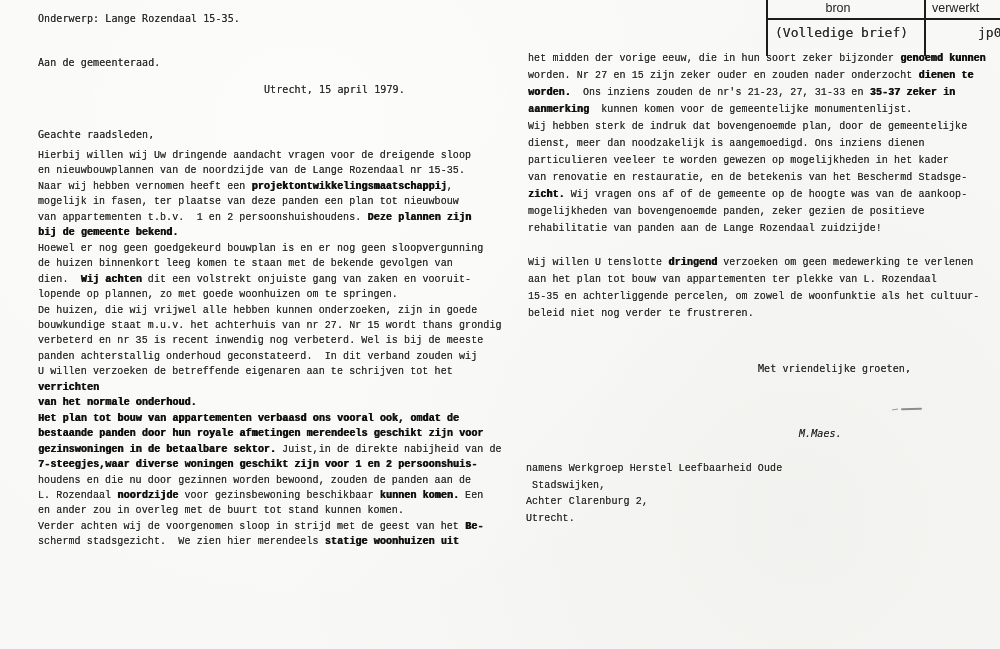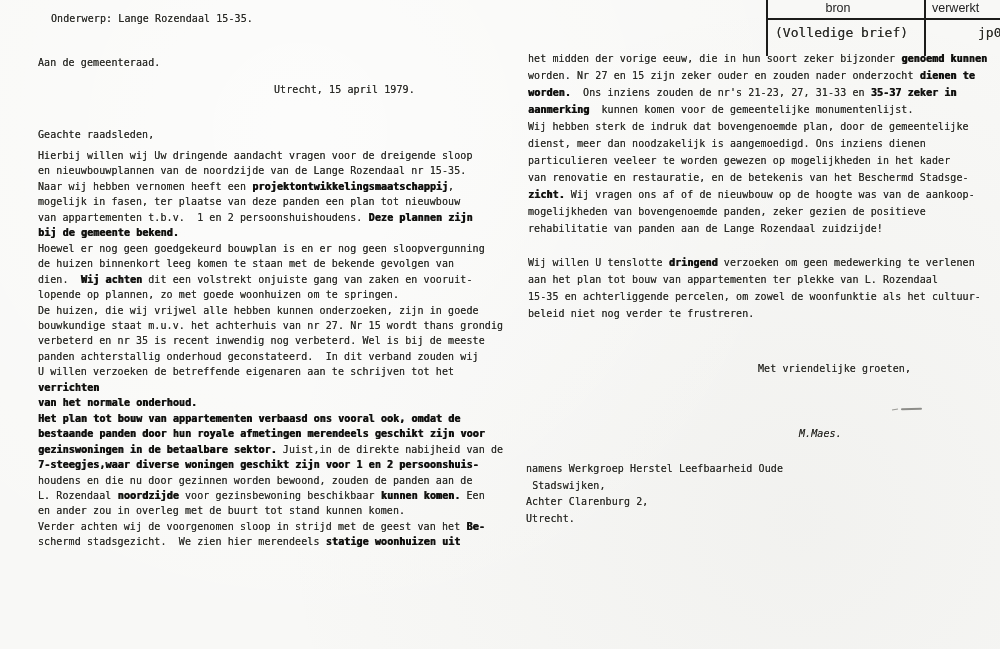--- a/index.html
+++ b/index.html
@@ -1,27 +1,27 @@
 <!DOCTYPE html>
 <html><head>
 <meta charset="utf-8">
 <style>
   html,body{margin:0;padding:0;}
   body{width:1000px;height:649px;background:#e9e9e7;font-family:"DejaVu Sans Mono","Liberation Mono",monospace;}
   .page{position:relative;width:1000px;height:649px;background:#f8f8f6;overflow:hidden;
         background-image:radial-gradient(circle at 30% 20%, rgba(255,255,255,.6), rgba(0,0,0,0) 60%),
                          radial-gradient(circle at 80% 80%, rgba(120,120,110,.05), rgba(0,0,0,0) 55%);}
   .ink{color:#2a2a26;text-shadow:0 0 .5px rgba(45,45,40,.75);}
-  .line{white-space:pre-wrap;}
+  .line{white-space:pre-wrap;font-family:Liberation Mono, monospace;}
   .line b{font-weight:bold;color:#121210;text-shadow:.6px 0 0 #121210;}
   
   .tw{position:absolute;font-size:10px;letter-spacing:.1px;}
-  #subject{left:51px;top:13px;}
+  #subject{left:38px;top:13px;}
   #addressee{left:38px;top:57px;}
-  #dateline{left:274px;top:84px;}
+  #dateline{left:264px;top:84px;}
   #salutation{left:38px;top:129px;}
   #left-body{left:38px;top:148px;width:474px;line-height:15.45px;}
   #right-body{left:528px;top:50px;width:466px;line-height:17px;}
   #closing{left:758px;top:363px;}
   #signature{left:799px;top:428px;font-style:italic;}
   #sender{left:526px;top:461px;line-height:16.5px;}
   
   #squiggle{position:absolute;left:892px;top:407px;width:30px;height:6px;}
   #squiggle .s1{position:absolute;left:0;top:2px;width:6px;height:1px;background:#9a9a96;transform:rotate(-8deg);}
   #squiggle .s2{position:absolute;left:9px;top:1px;width:21px;height:2px;background:#8d8d89;border-radius:2px;transform:rotate(-2deg);}
@@ -87,21 +87,21 @@
     </div>
   <div class="tw ink" id="right-body">
       <div class="line"><span>het midden der vorige eeuw, die in hun soort zeker bijzonder </span><b>genoemd kunnen</b><span></span></div>
       <div class="line"><span>worden. Nr 27 en 15 zijn zeker ouder en zouden nader onderzocht </span><b>dienen te</b><span></span></div>
       <div class="line"><span></span><b>worden.</b><span>  Ons inziens zouden de nr's 21-23, 27, 31-33 en </span><b>35-37 zeker in</b><span></span></div>
       <div class="line"><span></span><b>aanmerking</b><span>  kunnen komen voor de gemeentelijke monumentenlijst.</span></div>
       <div class="line"><span>Wij hebben sterk de indruk dat bovengenoemde plan, door de gemeentelijke</span></div>
       <div class="line"><span>dienst, meer dan noodzakelijk is aangemoedigd. Ons inziens dienen</span></div>
       <div class="line"><span>particulieren veeleer te worden gewezen op mogelijkheden in het kader</span></div>
       <div class="line"><span>van renovatie en restauratie, en de betekenis van het Beschermd Stadsge-</span></div>
-      <div class="line"><span></span><b>zicht.</b><span> Wij vragen ons af of de nieuwbouw op de hoogte was van de aankoop-</span></div>
+      <div class="line"><span></span><b>zicht.</b><span> Wij vragen ons af of de gemeente op de hoogte was van de aankoop-</span></div>
       <div class="line"><span>mogelijkheden van bovengenoemde panden, zeker gezien de positieve</span></div>
       <div class="line"><span>rehabilitatie van panden aan de Lange Rozendaal zuidzijde!</span></div>
       <div class="line">&nbsp;</div>
       <div class="line"><span>Wij willen U tenslotte </span><b>dringend</b><span> verzoeken om geen medewerking te verlenen</span></div>
       <div class="line"><span>aan het plan tot bouw van appartementen ter plekke van L. Rozendaal</span></div>
       <div class="line"><span>15-35 en achterliggende percelen, om zowel de woonfunktie als het cultuur-</span></div>
       <div class="line"><span>beleid niet nog verder te frustreren.</span></div>
     </div>
 
   <div class="tw ink" id="closing">Met vriendelijke groeten,</div>

